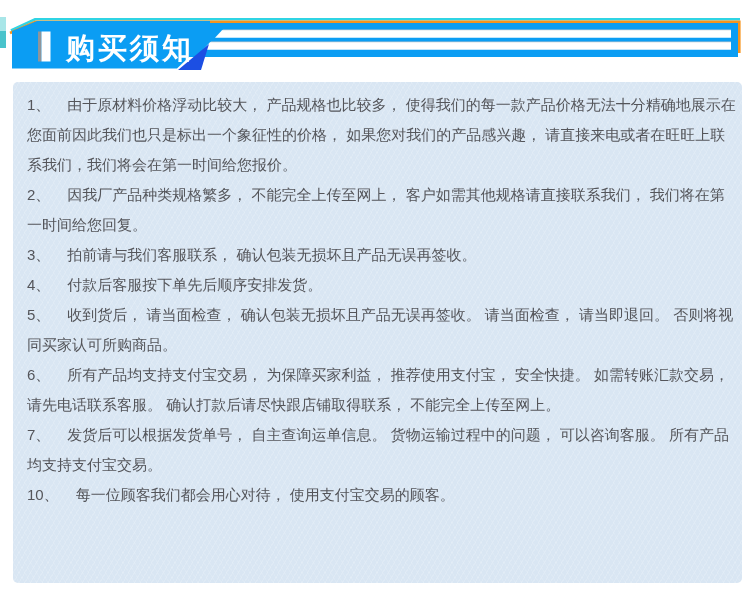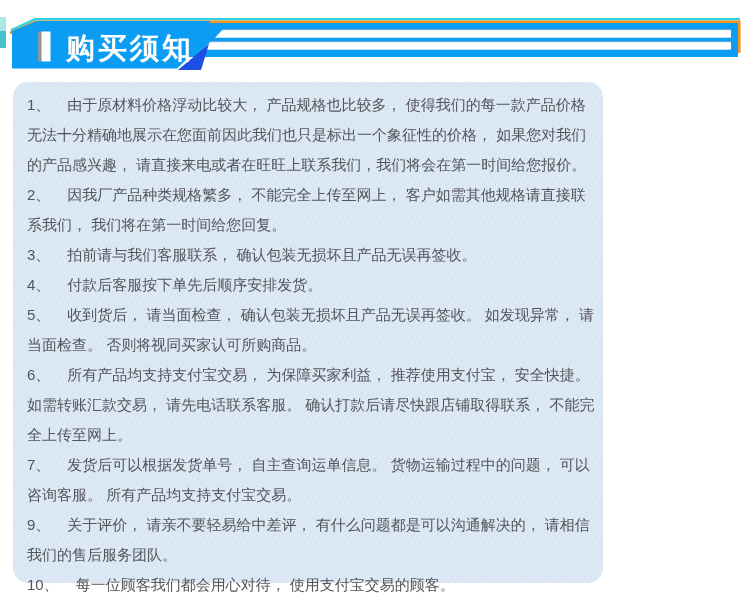--- a/index.html
+++ b/index.html
@@ -14,28 +14,28 @@
   .banner-title-text{
     font-family:"Liberation Sans","DejaVu Sans",sans-serif;
     font-weight:900;
     font-size:29px;
     letter-spacing:3px;
     fill:#ffffff;
   }
   .notice-panel{
     position:absolute;
     left:13px;top:82px;
-    width:590px;height:501px;
+    width:729px;height:501px;
     box-sizing:border-box;
     padding:8px 6px 0 14px;
     background-color:#d9e6f3;
     background-image:
       repeating-linear-gradient(120deg, rgba(255,255,255,.16) 0 1px, rgba(0,0,0,0) 1px 5px),
       repeating-linear-gradient(60deg, rgba(255,255,255,.10) 0 1px, rgba(0,0,0,0) 1px 5px);
-    border-radius:15px;
+    border-radius:5px;
   }
   .notice-item{
     margin:0;
     line-height:30px;
     font-size:15px;
     color:#54555a;
     white-space:pre-wrap;
   }
   .item-number{
     display:inline-block;
@@ -75,18 +75,17 @@
   </g>
 
   <text x="66" y="58" class="banner-title-text">购买须知</text>
 </svg>
 
 <div class="notice-panel">
   <p class="notice-item"><span class="item-number">1、</span><span>由于原材料价格浮动比较大， 产品规格也比较多， 使得我们的每一款产品价格无法十分精确地展示在您面前因此我们也只是标出一个象征性的价格， 如果您对我们的产品感兴趣， 请直接来电或者在旺旺上联系我们，我们将会在第一时间给您报价。</span></p>
   <p class="notice-item"><span class="item-number">2、</span><span>因我厂产品种类规格繁多， 不能完全上传至网上， 客户如需其他规格请直接联系我们， 我们将在第一时间给您回复。</span></p>
   <p class="notice-item"><span class="item-number">3、</span><span>拍前请与我们客服联系， 确认包装无损坏且产品无误再签收。</span></p>
   <p class="notice-item"><span class="item-number">4、</span><span>付款后客服按下单先后顺序安排发货。</span></p>
-  <p class="notice-item"><span class="item-number">5、</span><span>收到货后， 请当面检查， 确认包装无损坏且产品无误再签收。 如发现异常， 请当面检查。 否则将视同买家认可所购商品。</span></p>
+  <p class="notice-item"><span class="item-number">5、</span><span>收到货后， 请当面检查， 确认包装无损坏且产品无误再签收。 请当面检查， 请当即退回。 否则将视同买家认可所购商品。</span></p>
   <p class="notice-item"><span class="item-number">6、</span><span>所有产品均支持支付宝交易， 为保障买家利益， 推荐使用支付宝， 安全快捷。 如需转账汇款交易， 请先电话联系客服。 确认打款后请尽快跟店铺取得联系， 不能完全上传至网上。</span></p>
   <p class="notice-item"><span class="item-number">7、</span><span>发货后可以根据发货单号， 自主查询运单信息。 货物运输过程中的问题， 可以咨询客服。 所有产品均支持支付宝交易。</span></p>
-  <p class="notice-item"><span class="item-number">9、</span><span>关于评价， 请亲不要轻易给中差评， 有什么问题都是可以沟通解决的， 请相信我们的售后服务团队。</span></p>
   <p class="notice-item"><span class="item-number">10、</span><span>每一位顾客我们都会用心对待， 使用支付宝交易的顾客。</span></p>
 </div>
 
 </body></html>

